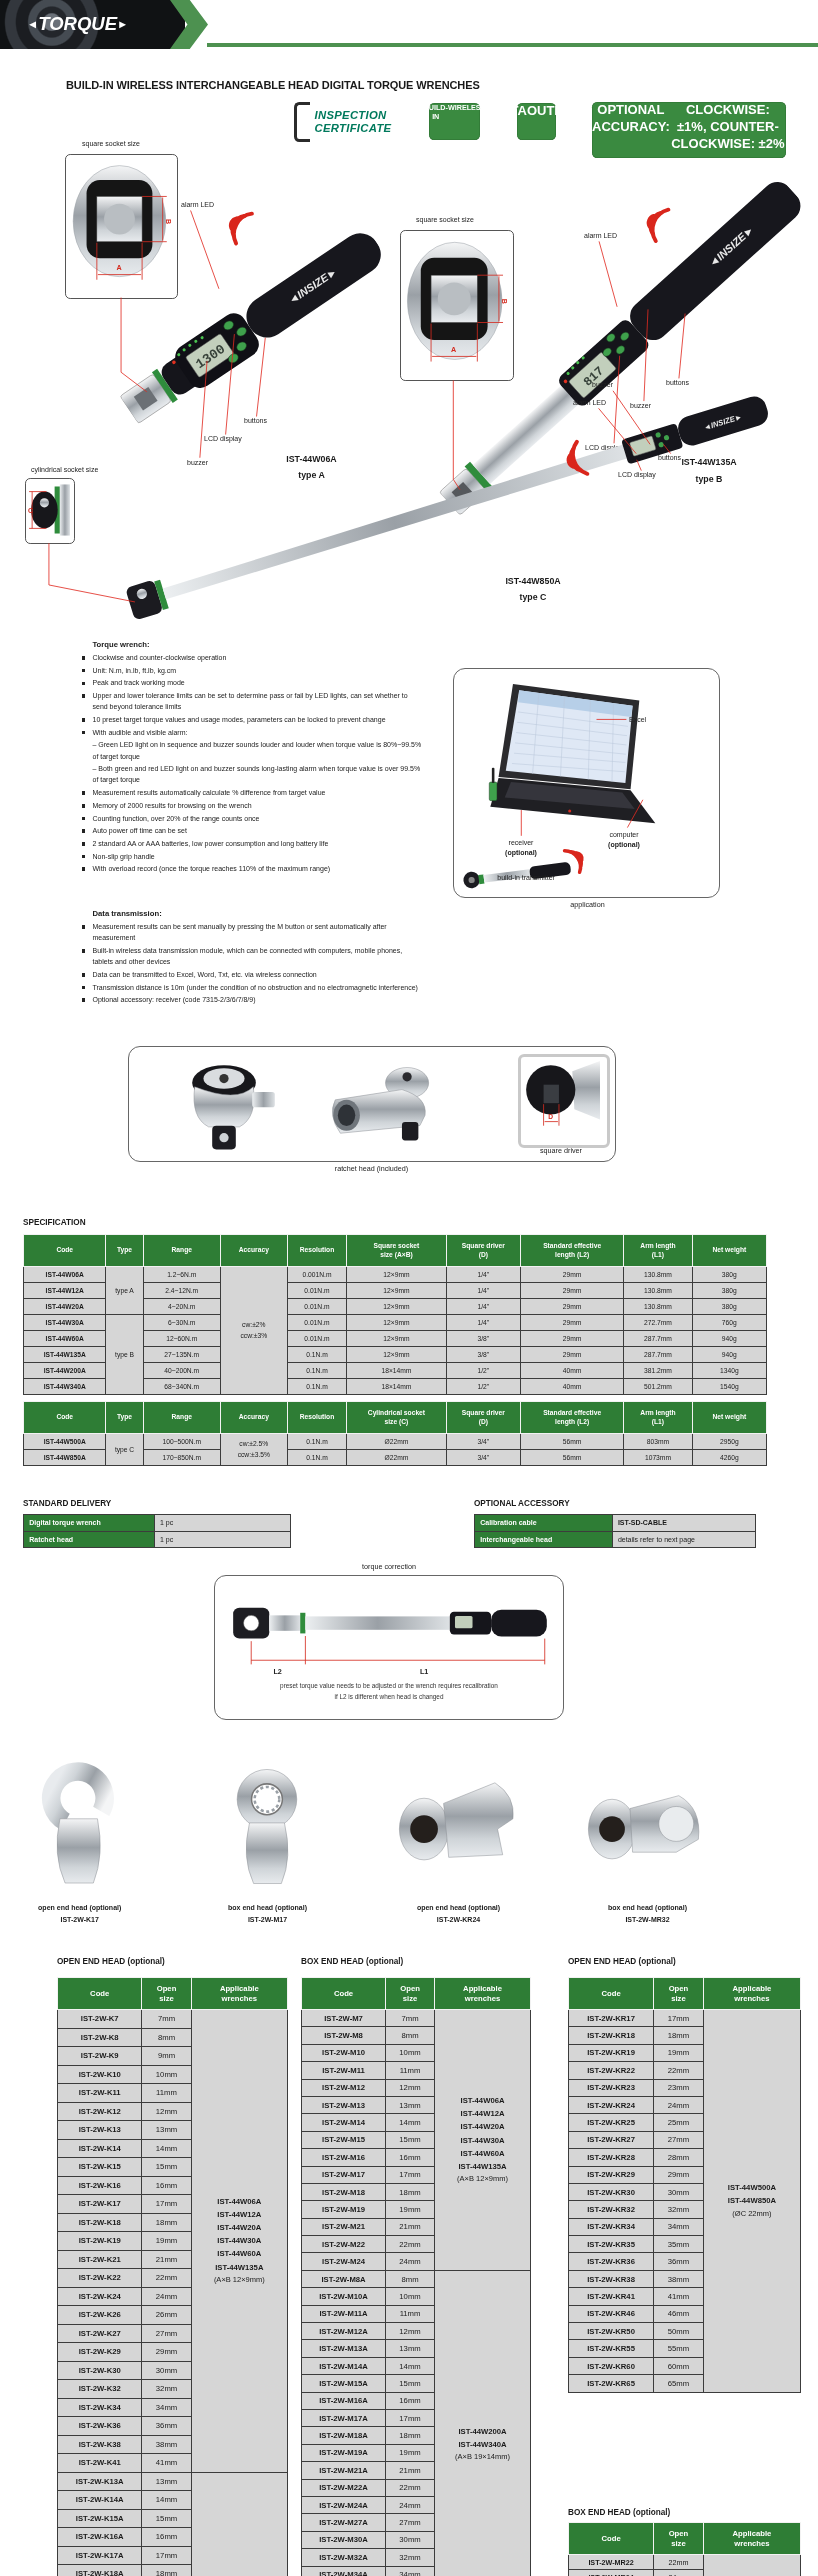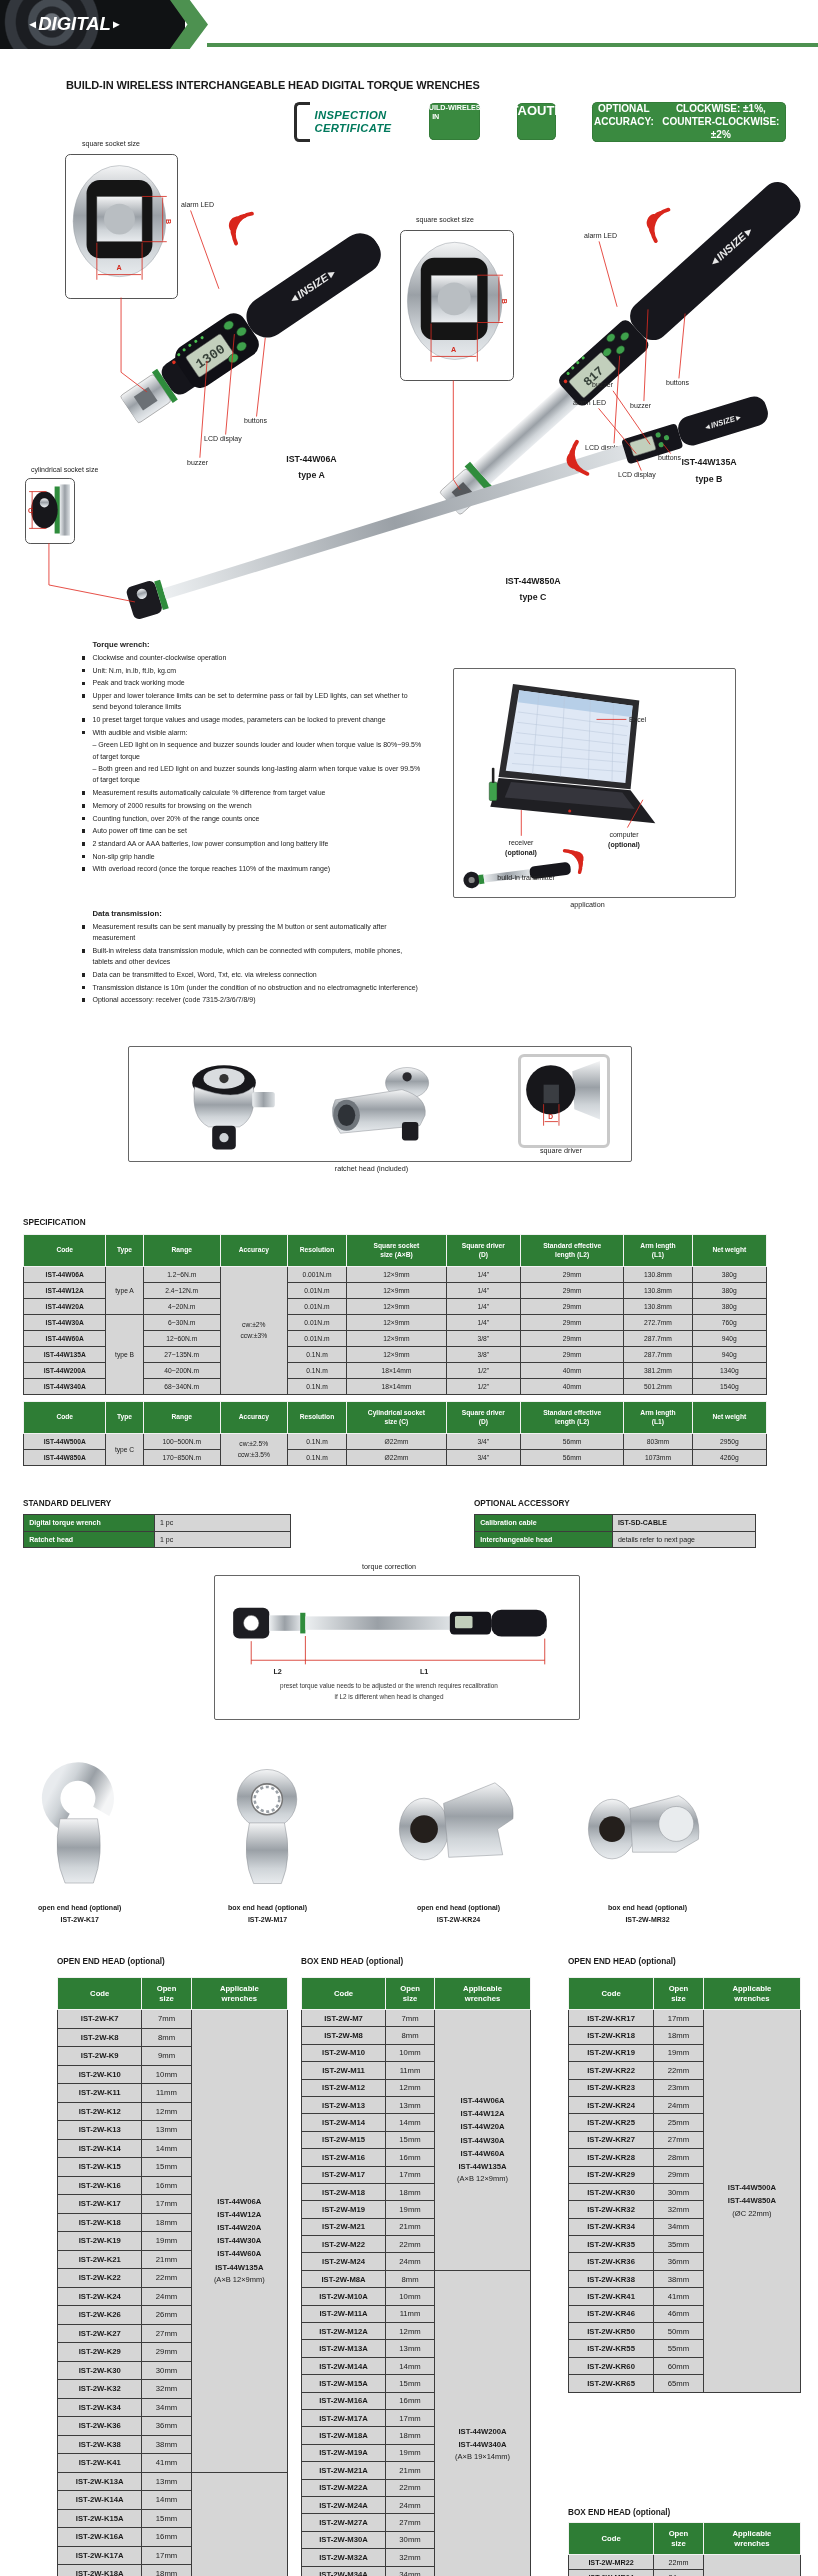--- a/index.html
+++ b/index.html
@@ -24,21 +24,21 @@
   .cert-txt{color:#00795c;font-weight:bold;font-style:italic;font-size:11.3px;line-height:1.15;letter-spacing:0.3px;}
   
   .lbl{font-size:7px;color:#222;white-space:nowrap;}
   .model{font-size:8.8px;font-weight:bold;white-space:nowrap;}
   .inset{border:1px solid #555;border-radius:5.2px;background:#fff;}
   
   .feat-head{font-size:7.7px;font-weight:bold;margin:0 0 3.1px 15.5px;}
   .b-item{position:relative;padding-left:15.5px;font-size:7px;line-height:1.6;margin-bottom:1.5px;width:330px;}
   .b-item .sq{position:absolute;left:4.6px;top:4.1px;width:3.6px;height:3.6px;background:#222;}
   
-  .roundbox{border:1px solid #666;border-radius:2px;background:#fff;padding-left:16px;}
+  .roundbox{border:1px solid #666;border-radius:12px;background:#fff;}
   
   table{border-collapse:collapse;width:100%;}
   .gt{border:1px solid #2f2f2f;}
   .gt th{background:#2e7d35;color:#fff;font-weight:bold;border:0.5px solid #f2f2f2;white-space:pre-line;}
   .gt td{background:#d6d6d6;border:1px solid #3c3c3c;text-align:center;vertical-align:middle;}
   .spec th{height:29px;font-size:6.7px;line-height:1.25;}
   .spec td{height:15px;font-size:6.7px;padding:0 1px;}
   .spec td.code{font-weight:bold;text-align:center;}
   .spec td.accu div{line-height:1.5;}
   .ht th{height:29px;font-size:7.7px;line-height:1.25;}
@@ -72,21 +72,21 @@
       </linearGradient>
       <linearGradient id="metH" x1="0" y1="0" x2="1" y2="0">
         <stop offset="0" stop-color="#eceff1"></stop>
           <stop offset="0.5" stop-color="#9aa0a6"></stop>
           <stop offset="1" stop-color="#dde1e4"></stop>
       </linearGradient>
     </defs>
   </svg>
 
   <div class="abs" id="banner-photo">
-    <div class="abs logo" style="left:27px;top:13.4px"><span class="arr">◄</span><span>DIGITAL</span><span class="arr">►</span></div>
+    <div class="abs logo" style="left:27px;top:13.4px"><span class="arr">◄</span><span>TORQUE</span><span class="arr">►</span></div>
   </div>
   <div class="abs" id="chevron"></div>
   <div class="abs" id="green-line"></div>
 
   <h1 class="abs" id="page-title" style="left:58px;top:71px;margin:8px">BUILD-IN WIRELESS INTERCHANGEABLE HEAD DIGITAL TORQUE WRENCHES</h1>
 
   <div class="abs" id="cert-box" style="left:294px;top:103px;height:38px">
     <div id="cert-icon"></div>
     <div class="cert-txt">
         <div>INSPECTION</div>
@@ -94,21 +94,21 @@
       </div>
   </div>
   <div class="abs badge" style="left:429px;top:103px;width:51px;height:37px;font-size:7.2px">
     <div>BUILD-IN</div>
       <div>WIRELESS</div>
   </div>
   <div class="abs badge" style="left:517px;top:103px;width:39px;height:37px;font-size:13px">
     <div>DATA</div>
       <div>OUTPUT</div>
   </div>
-  <div class="abs badge" style="left:592px;top:102px;width:194px;height:40px;font-size:10px">
+  <div class="abs badge" style="left:592px;top:102px;width:194px;height:56px;font-size:13px">
     <div>OPTIONAL ACCURACY:</div>
       <div>CLOCKWISE: ±1%, COUNTER-CLOCKWISE: ±2%</div>
   </div>
 
   <span class="abs lbl" style="left:82px;top:140px">square socket size</span>
   <div class="abs inset" style="left:65px;top:154px;width:111px;height:143px">
     <svg width="109" height="141" viewBox="0 0 212 273">
       <ellipse cx="104" cy="128" rx="90" ry="108" fill="url(#met)" stroke="#9aa0a6"></ellipse>
       <rect x="40" y="48" width="128" height="152" rx="26" fill="#151515"></rect>
       <rect x="60" y="80" width="88" height="88" fill="url(#met)" stroke="#444"></rect>

